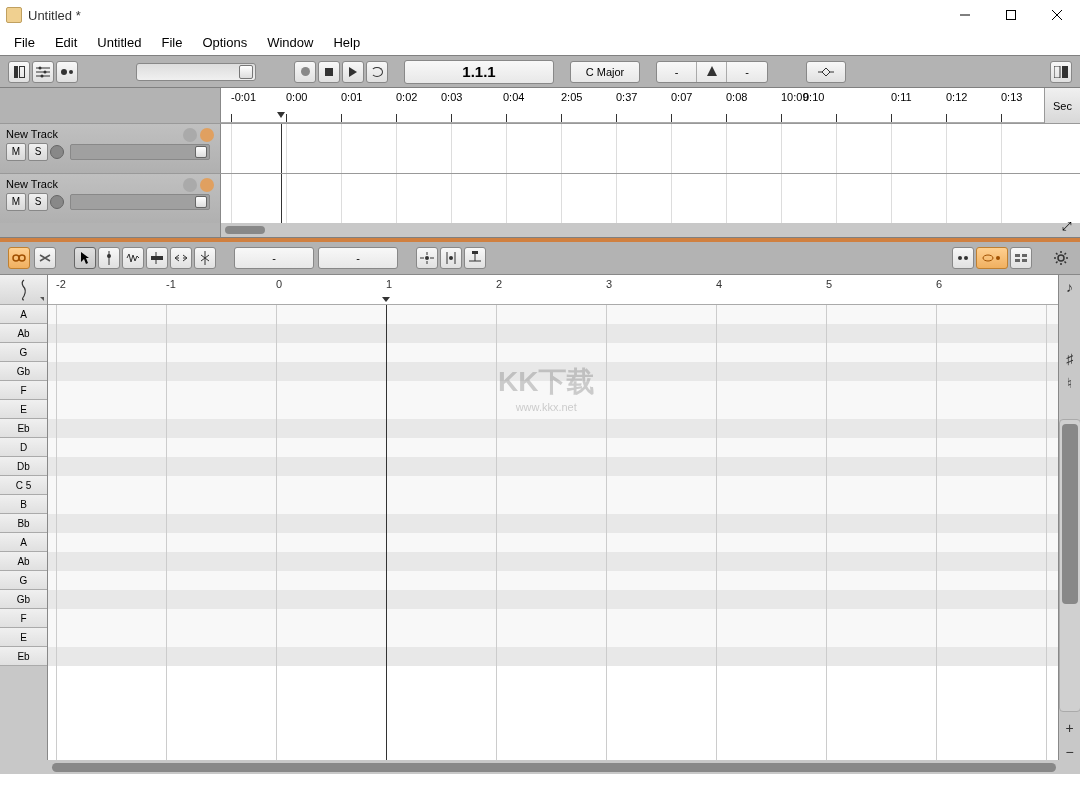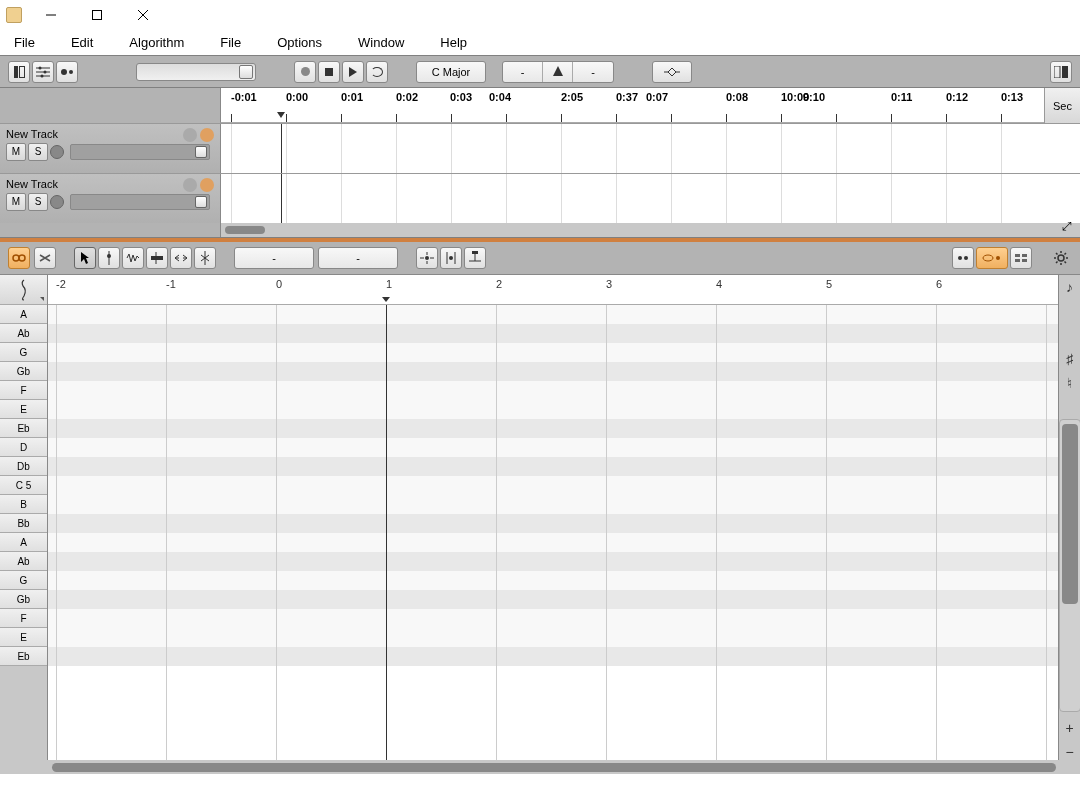--- a/index.html
+++ b/index.html
@@ -7,21 +7,21 @@
   
   
   .titlebar { height: 30px; display: flex; align-items: center; padding: 0 0 0 6px; background: #fff; }
   .titlebar .app-icon { width: 16px; height: 16px; background: #f0d090; border: 1px solid #c0a060; border-radius: 2px; margin-right: 6px; }
   .titlebar .title { flex: 1; font-size: 13px; color: #333; }
   .win-controls { display: flex; }
   .win-btn { width: 46px; height: 30px; display: flex; align-items: center; justify-content: center; cursor: pointer; }
   .win-btn svg { width: 10px; height: 10px; }
   
   
-  .menubar { height: 25px; display: flex; align-items: center; padding: 0 4px; background: #fff; gap: 16px; }
+  .menubar { height: 25px; display: flex; align-items: center; padding: 0 4px; background: #fff; }
   .menubar .menu-item { padding: 3px 10px; font-size: 13px; cursor: pointer; }
   
   
   .toolbar { height: 33px; background: #b3b3b3; border-top: 1px solid #808080; border-bottom: 1px solid #808080; display: flex; align-items: center; padding: 0 8px; gap: 4px; }
   .tb-group { display: flex; gap: 2px; align-items: center; }
   .tb-btn { width: 22px; height: 22px; background: linear-gradient(#f8f8f8,#e0e0e0); border: 1px solid #888; border-radius: 3px; display: flex; align-items: center; justify-content: center; cursor: pointer; }
   .tb-btn.active { background: linear-gradient(#e0e0e0,#c8c8c8); border-color: #666; }
   .tb-slider { width: 120px; height: 18px; background: linear-gradient(#ddd,#f0f0f0); border: 1px solid #888; border-radius: 3px; position: relative; }
   .tb-slider-thumb { position: absolute; right: 2px; top: 1px; width: 14px; height: 14px; background: linear-gradient(#fff,#ddd); border: 1px solid #777; border-radius: 2px; cursor: pointer; }
   .position-display { width: 150px; height: 24px; background: linear-gradient(#f8f8f8,#e8e8e8); border: 1px solid #888; border-radius: 3px; text-align: center; line-height: 22px; font-weight: bold; font-size: 15px; }
@@ -29,21 +29,21 @@
   .scale-group { display: flex; background: linear-gradient(#f8f8f8,#e8e8e8); border: 1px solid #888; border-radius: 3px; height: 22px; align-items: center; }
   .scale-part { width: 40px; text-align: center; font-size: 11px; border-right: 1px solid #aaa; line-height: 20px; }
   .scale-part:last-child { border-right: none; }
   .spacer { flex: 1; }
   
   
   .track-area { background: #b3b3b3; border-bottom: 1px solid #808080; }
   .timeline-row { height: 35px; display: flex; }
   .track-headers-col { width: 220px; background: #b3b3b3; }
   .timeline { flex: 1; background: #fff; border-left: 1px solid #888; border-bottom: 1px solid #aaa; position: relative; display: flex; }
-  .time-label { position: absolute; top: 3px; font-size: 11px; color: #000; font-weight: bold; }
+  .time-label { position: absolute; top: 3px; font-size: 11px; color: #000; }
   .time-tick { position: absolute; bottom: 0; width: 1px; height: 8px; background: #333; }
   .time-unit { width: 36px; background: linear-gradient(#f0f0f0,#d8d8d8); border-left: 1px solid #999; display: flex; align-items: center; justify-content: center; font-size: 11px; margin-left: auto; }
   .playhead-marker { position: absolute; top: 24px; left: 56px; width: 0; height: 0; border-left: 4px solid transparent; border-right: 4px solid transparent; border-top: 6px solid #333; }
   
   .track-row { height: 50px; display: flex; border-top: 1px solid #999; }
   .track-header { width: 220px; background: linear-gradient(#c0c0c0,#b0b0b0); padding: 4px 6px; position: relative; }
   .track-name { font-size: 11px; color: #000; margin-bottom: 3px; }
   .track-controls { display: flex; gap: 2px; align-items: center; }
   .track-btn { width: 20px; height: 18px; background: linear-gradient(#f0f0f0,#d8d8d8); border: 1px solid #888; border-radius: 2px; font-size: 10px; text-align: center; line-height: 16px; cursor: pointer; }
   .track-dot { width: 14px; height: 14px; border-radius: 50%; background: #888; border: 1px solid #666; cursor: pointer; }
@@ -104,20 +104,21 @@
   .ic-play { width: 0; height: 0; border-left: 8px solid #333; border-top: 5px solid transparent; border-bottom: 5px solid transparent; }
   .ic-record { width: 9px; height: 9px; border-radius: 50%; background: #888; }
   .ic-loop { width: 12px; height: 10px; border: 1.5px solid #333; border-radius: 50%; border-left-color: transparent; position: relative; }
   .ic-metronome { width:0;height:0;border-left:5px solid transparent;border-right:5px solid transparent;border-bottom:10px solid #333; }
 </style>
 </head>
 <body>
 
 <div class="titlebar">
   <div class="app-icon"></div>
+  <div class="title">Untitled *</div>
   <div class="win-controls">
     <div class="win-btn">
         <svg viewBox="0 0 10 10">
           <line x1="0" y1="5" x2="10" y2="5" stroke="#000" stroke-width="1"></line>
         </svg>
       </div>
     <div class="win-btn">
         <svg viewBox="0 0 10 10">
           <rect x="0.5" y="0.5" width="9" height="9" fill="none" stroke="#000" stroke-width="1"></rect>
         </svg>
@@ -127,21 +128,21 @@
           <line x1="0" y1="0" x2="10" y2="10" stroke="#000" stroke-width="1"></line>
           <line x1="10" y1="0" x2="0" y2="10" stroke="#000" stroke-width="1"></line>
         </svg>
       </div>
   </div>
 </div>
 
 <div class="menubar">
   <div class="menu-item">File</div>
   <div class="menu-item">Edit</div>
-  <div class="menu-item">Algorithm</div>
+  <div class="menu-item">Untitled</div>
   <div class="menu-item">File</div>
   <div class="menu-item">Options</div>
   <div class="menu-item">Window</div>
   <div class="menu-item">Help</div>
 </div>
 
 <div class="toolbar">
   <div class="tb-group">
     <div class="tb-btn">
         <span class="ic" style="width:4px;height:12px;background:#333;display:inline-block;"></span>
@@ -177,20 +178,21 @@
         <span class="ic ic-square"></span>
       </div>
     <div class="tb-btn">
         <span class="ic ic-play"></span>
       </div>
     <div class="tb-btn">
         <span class="ic ic-loop"></span>
       </div>
   </div>
   <div style="width:8px;"></div>
+  <div class="position-display">1.1.1</div>
   <div style="width:8px;"></div>
   <div class="key-display">C Major</div>
   <div style="width:8px;"></div>
   <div class="scale-group">
     <div class="scale-part">-</div>
     <div class="scale-part" style="width:30px;"><span class="ic ic-metronome"></span></div>
     <div class="scale-part">-</div>
   </div>
   <div style="width:30px;"></div>
   <div class="tb-btn" style="width:40px;">
@@ -212,29 +214,29 @@
     <div class="track-headers-col"></div>
     <div class="timeline" id="timeline">
         <div class="time-label" style="left: 10px;">-0:01</div>
         <div class="time-tick" style="left: 10px;"></div>
         <div class="time-label" style="left: 65px;">0:00</div>
         <div class="time-tick" style="left: 65px;"></div>
         <div class="time-label" style="left: 120px;">0:01</div>
         <div class="time-tick" style="left: 120px;"></div>
         <div class="time-label" style="left: 175px; text-align: right;">0:02</div>
         <div class="time-tick" style="left: 175px;"></div>
-        <div class="time-label" style="left: 229px; text-align: right;">0:03</div>
+        <div class="time-label" style="left: 220px; text-align: right;">0:03</div>
         <div class="time-tick" style="left: 230px;"></div>
-        <div class="time-label" style="left: 268px;">0:04</div>
+        <div class="time-label" style="left: 282px;">0:04</div>
         <div class="time-tick" style="left: 285px;"></div>
         <div class="time-label" style="left: 340px;">2:05</div>
         <div class="time-tick" style="left: 340px;"></div>
         <div class="time-label" style="left: 395px;">0:37</div>
         <div class="time-tick" style="left: 395px;"></div>
-        <div class="time-label" style="left: 425px;">0:07</div>
+        <div class="time-label" style="left: 450px;">0:07</div>
         <div class="time-tick" style="left: 450px;"></div>
         <div class="time-label" style="left: 505px;">0:08</div>
         <div class="time-tick" style="left: 505px;"></div>
         <div class="time-label" style="left: 560px;">10:09</div>
         <div class="time-tick" style="left: 560px;"></div>
         <div class="time-label" style="left: 582px;">0:10</div>
         <div class="time-tick" style="left: 615px;"></div>
         <div class="time-label" style="left: 670px;">0:11</div>
         <div class="time-tick" style="left: 670px;"></div>
         <div class="time-label" style="left: 725px;">0:12</div>
@@ -505,20 +507,24 @@
         <div class="v-line" style="left: 118px;"></div>
         <div class="v-line" style="left: 228px;"></div>
         <div class="v-line strong" style="left: 338px;"></div>
         <div class="v-line" style="left: 448px;"></div>
         <div class="v-line" style="left: 558px;"></div>
         <div class="v-line" style="left: 668px;"></div>
         <div class="v-line" style="left: 778px;"></div>
         <div class="v-line" style="left: 888px;"></div>
         <div class="v-line" style="left: 998px;"></div>
         <div class="v-line play" style="left: 338px;"></div>
+        <div class="watermark">
+        <div>KK下载</div>
+        <div class="sub">www.kkx.net</div>
+      </div>
       </div>
   </div>
   <div class="right-panel">
     <div class="right-icon">♪</div>
     <div style="height:40px;"></div>
     <div class="right-icon">♯</div>
     <div class="right-icon">♮</div>
     <div class="right-scrollbar">
         <div class="right-scroll-thumb"></div>
       </div>

